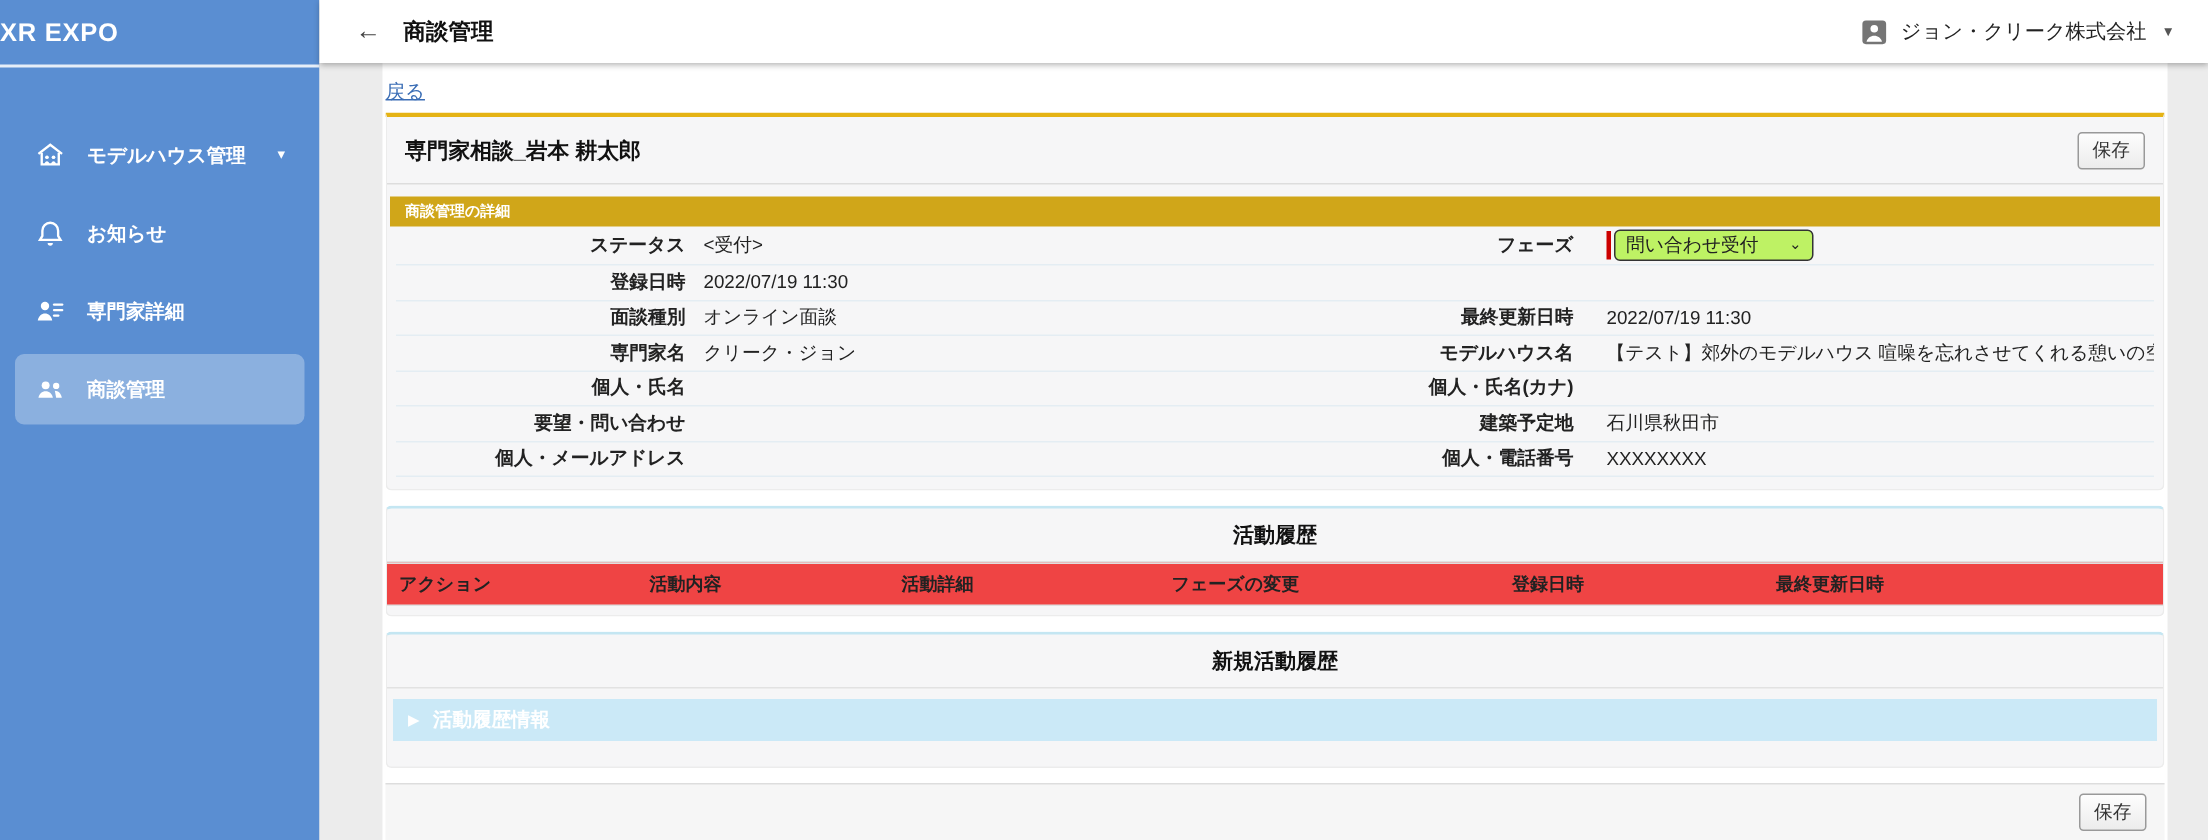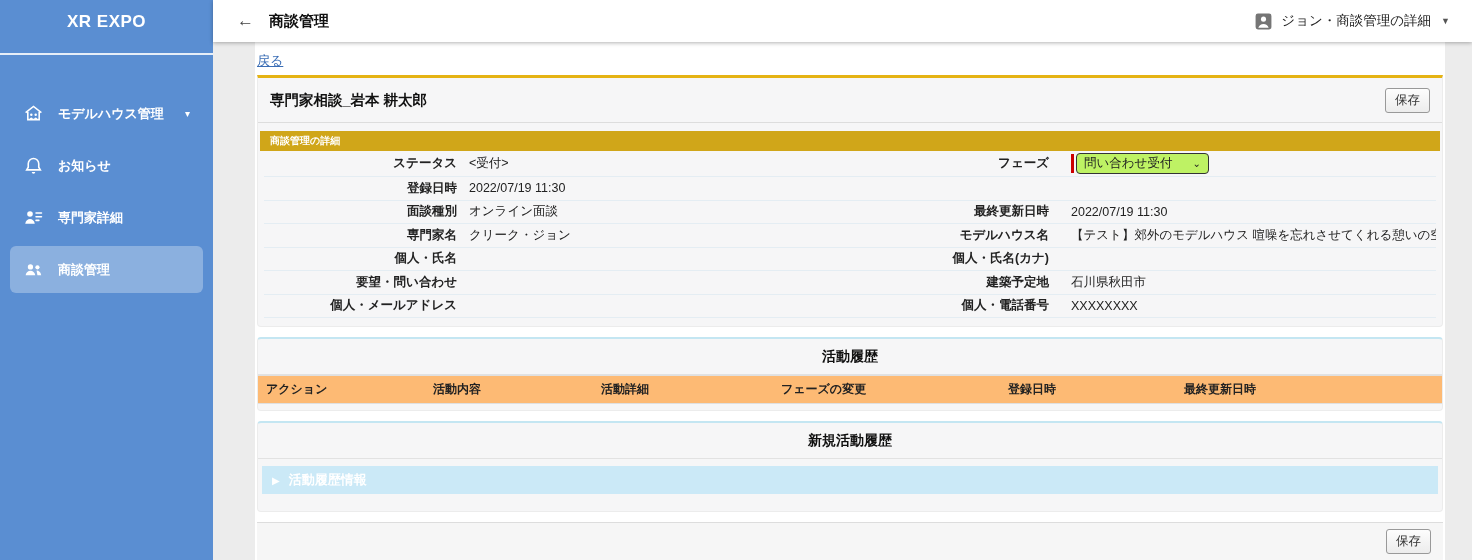--- a/index.html
+++ b/index.html
@@ -3,21 +3,21 @@
 <meta charset="utf-8">
 <style>
   * { margin:0; padding:0; box-sizing:border-box; }
   html,body { width:1472px; height:560px; overflow:hidden; }
   body { font-family:"Liberation Sans","DejaVu Sans",sans-serif; font-size:12.5px; color:#222; background:#ececec; }
 
   .app { display:flex; width:1472px; height:560px; }
 
   
   .sidebar { width:213px; flex:none; background:var(--sidebar-blue,#5a8ed2); display:flex; flex-direction:column; }
-  .logo { height:55px; line-height:43px; text-align:center; color:#fff; font-weight:bold; font-size:17px; letter-spacing:.5px; border-bottom:2px solid rgba(255,255,255,.85); }
+  .logo { height:45px; line-height:43px; color:#fff; font-weight:bold; font-size:17px; letter-spacing:.5px; border-bottom:2px solid rgba(255,255,255,.85); }
   .nav { padding-top:30px; }
   .nav-item { display:flex; align-items:center; gap:14px; color:#fff; font-weight:bold; font-size:13px; padding:13px 13px; margin:5px 10px; border-radius:6px; cursor:pointer; }
   .nav-item.selected { background:rgba(255,255,255,.3); }
   .nav-item svg { width:21px; height:21px; flex:none; }
   .nav-chevron { margin-left:auto; font-size:10px; }
 
   
   .right-pane { flex:1; display:flex; flex-direction:column; background:#ececec; }
   .topbar { height:42px; flex:none; background:#fff; display:flex; align-items:center; padding:0 22px 0 24px; box-shadow:0 1px 4px rgba(0,0,0,.3); position:relative; z-index:5; }
   .back-arrow { font-size:17px; color:#444; margin-right:15px; cursor:pointer; }
@@ -48,21 +48,21 @@
   .fvalue.rv { padding-left:10px; }
 
   .selectwrap { display:none; align-items:center; margin:2px 0; }
   .frow.select-row .selectwrap { display:inline-flex; }
   .req-bar { width:3px; height:19px; background:var(--required-red,#cc0000); margin-right:2px; }
   .fakeselect { border:1px solid #333; border-radius:4px; background:#bef264; padding:1px 7px; display:inline-flex; align-items:center; justify-content:space-between; min-width:133px; font-size:12.5px; cursor:pointer; }
   .sel-chev { font-size:10px; margin-left:14px; }
 
   .section-heading { font-weight:bold; font-size:14px; color:#111; padding:9px 12px 8px 12px;text-align:center; }
   .heading-rule { border-bottom:1px solid #e2e2e2; }
-  .table-head { display:grid; grid-template-columns:167px 168px 180px 227px 176px 1fr; background:#fdba74; border-top:1px solid #e0e0e0; border-bottom:1px solid #e0e0e0; font-weight:bold; font-size:12px; padding:5px 0; margin-bottom:6px; }
+  .table-head { display:grid; grid-template-columns:167px 168px 180px 227px 176px 1fr; background:#ef4444; border-top:1px solid #e0e0e0; border-bottom:1px solid #e0e0e0; font-weight:bold; font-size:12px; padding:5px 0; margin-bottom:6px; }
   .th { padding-left:8px; white-space:nowrap; }
 
   .collapse-bar { background:var(--collapse-blue,#cbe9f7); color:#fff; font-weight:bold; font-size:13px; padding:5px 10px; margin:7px 4px 17px 4px; display:flex; align-items:center; gap:9px; cursor:pointer; }
   .collapse-arrow { font-size:10px; }
 
   .footer-bar { background:#f6f6f6; border-top:1px solid #ddd; border-bottom:1px solid #ddd; padding:6px 12px; display:flex; justify-content:flex-end; margin:0 2px; }
 </style>
 </head>
 <body>
 
@@ -131,21 +131,21 @@
 
     <header class="topbar">
       <span class="back-arrow">←</span>
       <span class="topbar-title">商談管理</span>
       <div class="account">
         <svg viewBox="0 0 24 24">
             <rect x="2" y="2" width="20" height="20" rx="3" fill="#757575"></rect>
             <circle cx="12" cy="9" r="3.2" fill="#fff"></circle>
             <path d="M5.5 20c.8-3.2 3.4-5 6.5-5s5.7 1.8 6.5 5z" fill="#fff"></path>
           </svg>
-        <span>ジョン・商談管理の詳細</span>
+        <span>ジョン・クリーク株式会社</span>
         <span class="caret">▼</span>
       </div>
     </header>
 
     <div class="main">
       <div class="content">
 
         <a class="back-link">戻る</a>
 
         

